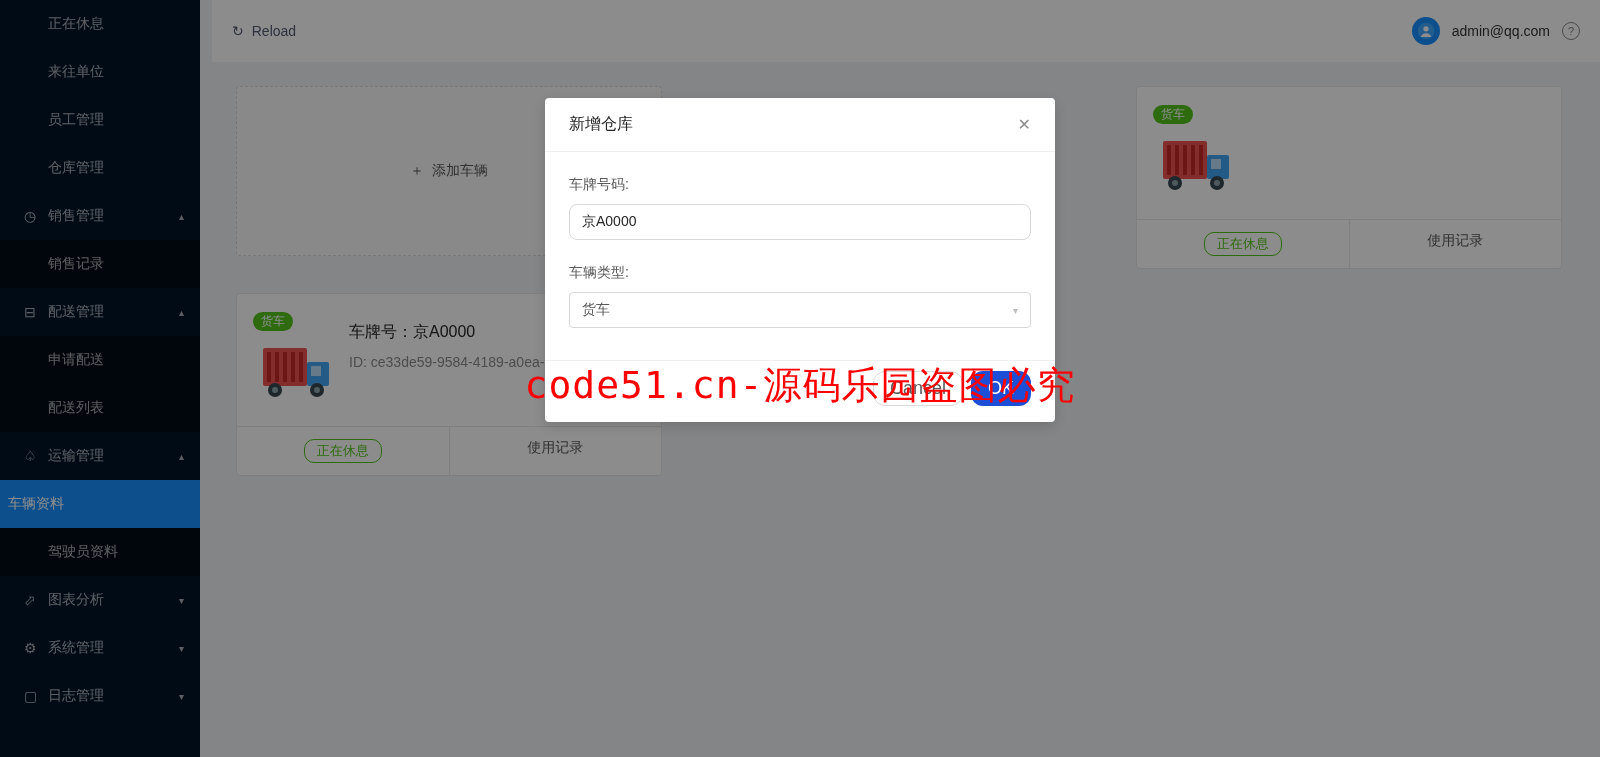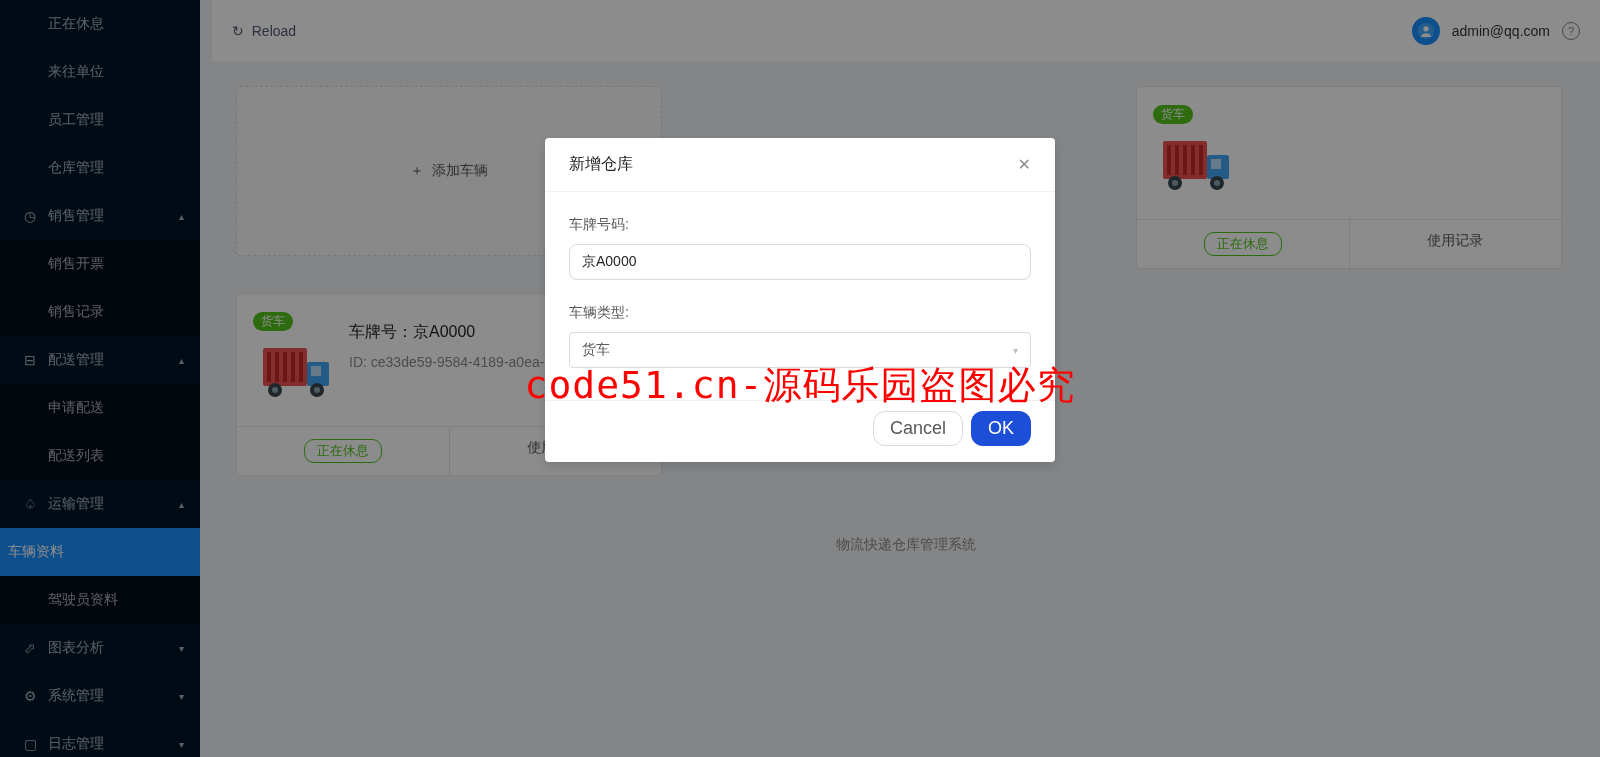--- a/index.html
+++ b/index.html
@@ -43,21 +43,21 @@
 .card-footer { display: flex; border-top: 1px solid #e8e8e8; }
 .card-btn { flex: 1; text-align: center; padding: 12px 0; cursor: pointer; color: #595959; font-size: 14px; }
 .card-btn:first-child { border-right: 1px solid #e8e8e8; }
 .status-btn { display: inline-block; border: 1px solid #52c41a; color: #52c41a; padding: 2px 12px; border-radius: 10px; font-size: 13px; }
 
 
 .footer-text { text-align: center; color: #8c8c8c; margin-top: 60px; font-size: 14px; }
 
 
 .overlay { position: absolute; inset: 0; background: rgba(0,0,0,0.45); z-index: 100; }
-.modal { position: absolute; top: 98px; left: 50%; transform: translateX(-50%); width: 510px; background: #fff; border-radius: 4px; z-index: 101; box-shadow: 0 4px 12px rgba(0,0,0,0.15); margin-top: 40px; }
+.modal { position: absolute; top: 98px; left: 50%; transform: translateX(-50%); width: 510px; background: #fff; border-radius: 4px; z-index: 101; box-shadow: 0 4px 12px rgba(0,0,0,0.15); }
 .modal-header { padding: 16px 24px; display: flex; align-items: center; border-bottom: 1px solid #f0f0f0; }
 .modal-title { font-size: 16px; color: #262626; font-weight: 500; }
 .modal-close { margin-left: auto; cursor: pointer; color: #8c8c8c; font-size: 16px; }
 .modal-body { padding: 24px; }
 .form-item { margin-bottom: 24px; }
 .form-label { color: #595959; margin-bottom: 10px; display: block; }
 .form-input { width: 100%; height: 36px; border: 1px solid #d9d9d9; border-radius: 8px; padding: 0 12px; font-size: 14px; color: #262626; outline: none; }
 .form-select { width: 100%; height: 36px; border: 1px solid #d9d9d9; border-radius: 4px; padding: 0 12px; font-size: 14px; color: #595959; display: flex; align-items: center; cursor: pointer; position: relative; }
 .form-select .chevron { margin-left: auto; color: #bfbfbf; font-size: 10px; }
 .modal-footer { padding: 10px 24px 16px; display: flex; justify-content: flex-end; gap: 8px; border-top: 1px solid #f0f0f0; }
@@ -87,23 +87,20 @@
       </div>
     <div class="menu-item sub">
         <span>仓库管理</span>
       </div>
     <div class="menu-item">
       <span class="icon">◷</span>
       <span>销售管理</span>
       <span class="arrow">▴</span>
     </div>
     <div class="menu-section">
-      <div class="menu-item sub">
-          <span>销售开票</span>
-        </div>
       <div class="menu-item sub">
           <span>销售记录</span>
         </div>
     </div>
     <div class="menu-item">
       <span class="icon">⊟</span>
       <span>配送管理</span>
       <span class="arrow">▴</span>
     </div>
     <div class="menu-section">
@@ -223,21 +220,20 @@
               <div class="card-id">ID: ce33de59-9584-4189-a0ea-9046399d14c6</div>
             </div>
           </div>
           <div class="card-footer">
             <div class="card-btn"><span class="status-btn">正在休息</span></div>
             <div class="card-btn">使用记录</div>
           </div>
         </div>
       </div>
 
-      <div class="footer-text">物流快递仓库管理系统</div>
     </div>
   </div>
 
   <div class="overlay"></div>
   <div class="modal">
     <div class="modal-header">
       <span class="modal-title">新增仓库</span>
       <span class="modal-close">✕</span>
     </div>
     <div class="modal-body">

